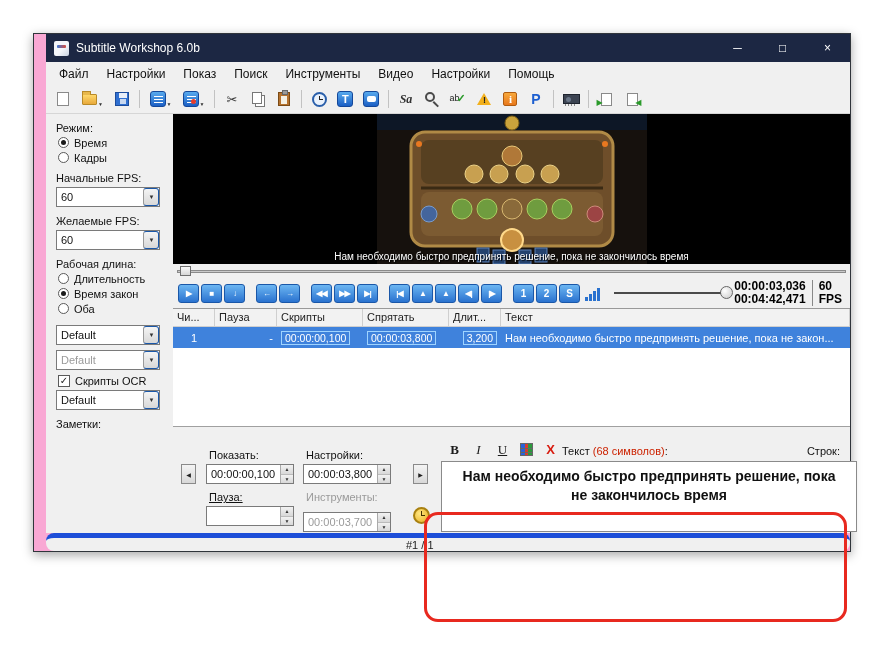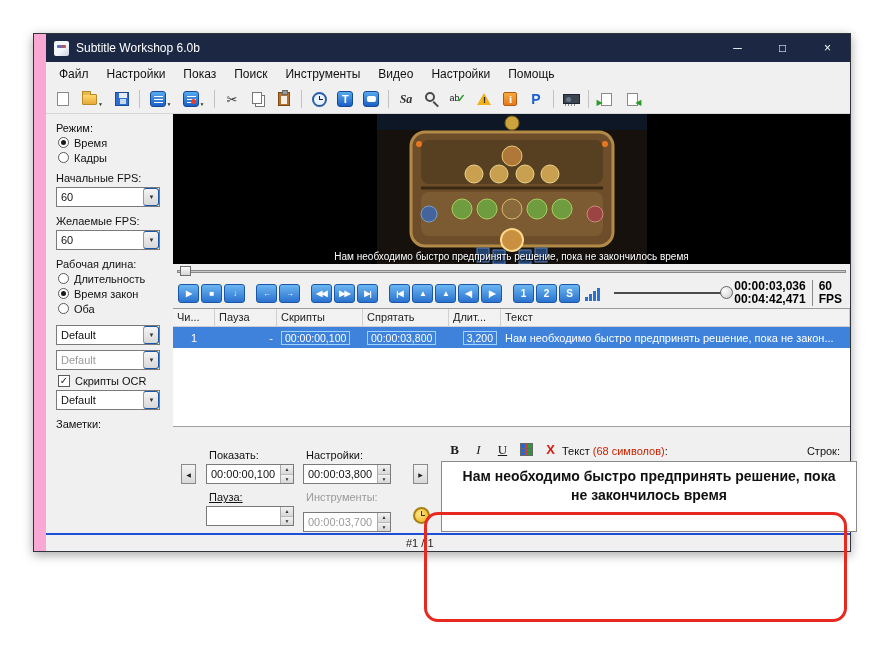--- a/index.html
+++ b/index.html
@@ -157,21 +157,21 @@
   .palette { width:13px; height:13px; background:
       linear-gradient(90deg,#2a62d8 33%,#d83c2c 33% 66%,#2a9a3c 66%); position:relative; border:1px solid #666; }
   .palette::after { content:""; position:absolute; left:0; top:4px; right:0; height:1px; background:#666; box-shadow:0 4px 0 #666; }
   .textlabel { position:absolute; left:389px; top:18px; white-space:nowrap; }
   .textlabel .red { color:#cc2200; }
   .lineslabel { position:absolute; right:10px; top:18px; }
   .textedit { position:absolute; left:268px; top:34px; width:416px; height:71px; background:#fff; border:1px solid #8a8a8a;
               text-align:center; font-weight:bold; font-size:14px; line-height:19px; padding:5px 14px 0; overflow:hidden; }
 
   
-  .statusbar { height:18px; flex:none; background:#f0f0f0; border-top:2px solid #1d4ed8; display:flex; align-items:center; padding-left:360px; font-size:11px; color:#222; }
+  .statusbar { height:18px; flex:none; background:#f0f0f0; border-top:5px solid #1d4ed8; display:flex; align-items:center; padding-left:360px; font-size:11px; color:#222;border-radius:8px; }
 
   
   .annotation { position:absolute; left:424px; top:512px; width:423px; height:110px; border:3px solid #e8291f; border-radius:14px; pointer-events:none; z-index:50; }
 </style>
 </head>
 <body>
 
 <div class="page">
   <div class="window">
 

